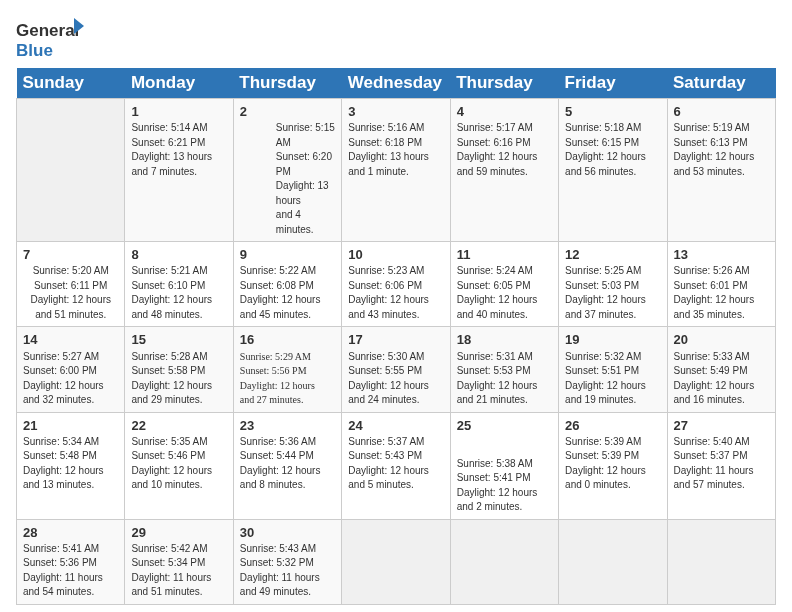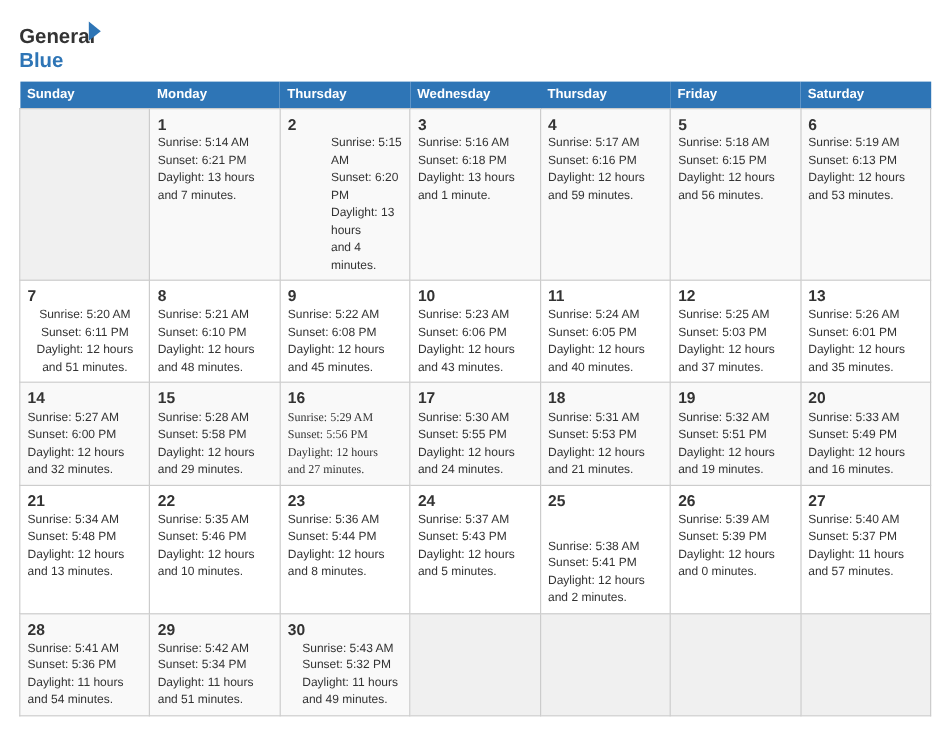--- a/index.html
+++ b/index.html
@@ -36,21 +36,21 @@
     table {
       width: 100%;
       border-collapse: collapse;
       font-size: 10.5px;
     }
     thead tr th {
       background-color: #2e75b6;
       color: #fff;
       text-align: left;
       padding: 5px 6px;
-      font-size: 11px;
+      font-size: 17px;
       font-weight: bold;
     }
     tbody tr td {
       vertical-align: top;
       padding: 4px 6px;
       border: 1px solid #ccc;
       width: 14.28%;
       min-height: 70px;
       color: #333;
       line-height: 1.4;
@@ -312,21 +312,21 @@
         </td>
         <td>
           <div class="day-number">29</div>
           <div class="day-info" style="white-space: pre-line;">Sunrise: 5:42 AM
 Sunset: 5:34 PM
 Daylight: 11 hours
 and 51 minutes.</div>
         </td>
         <td>
           <div class="day-number">30</div>
-          <div class="day-info" style="white-space: pre-line; margin-left: 12px;">Sunrise: 5:43 AM
+          <div class="day-info" style="white-space: pre-line;">Sunrise: 5:43 AM
 Sunset: 5:32 PM
 Daylight: 11 hours
 and 49 minutes.</div>
         </td>
         <td class="empty-cell"></td>
         <td class="empty-cell"></td>
         <td class="empty-cell"></td>
         <td class="empty-cell"></td>
       </tr>
     </tbody>

